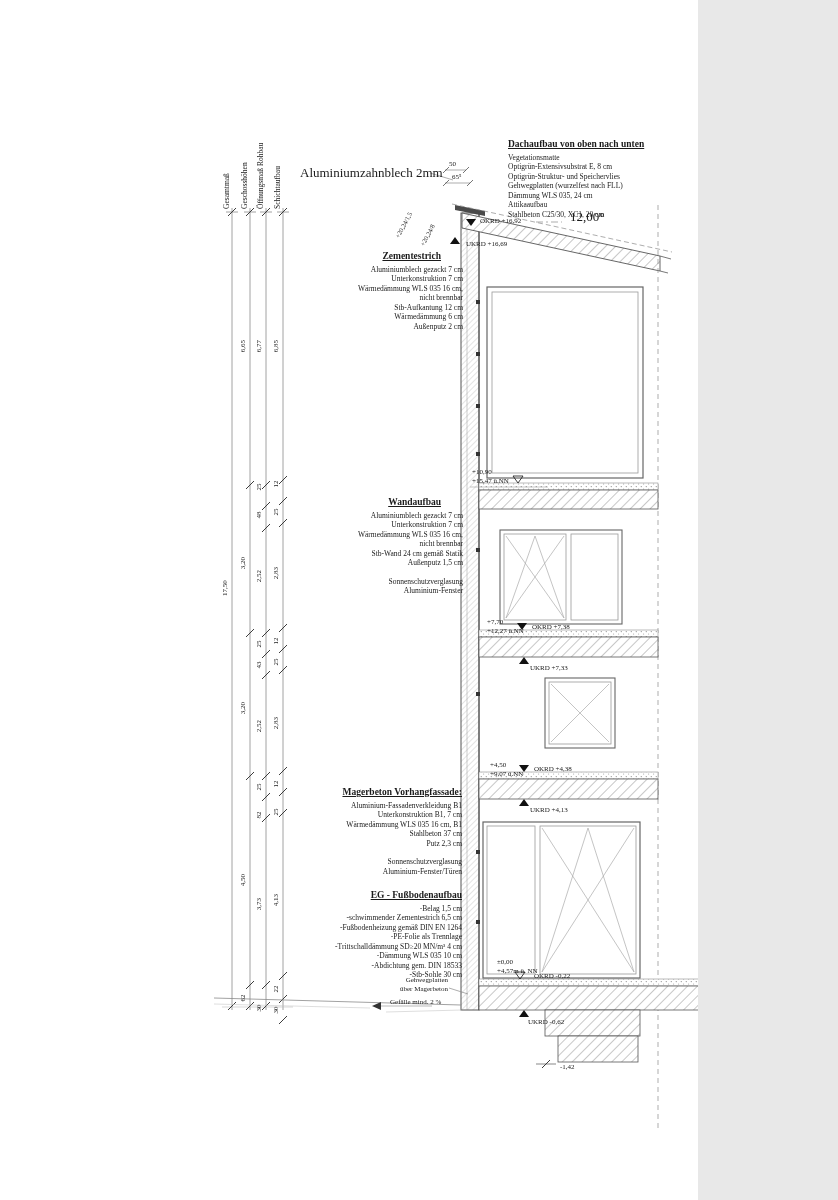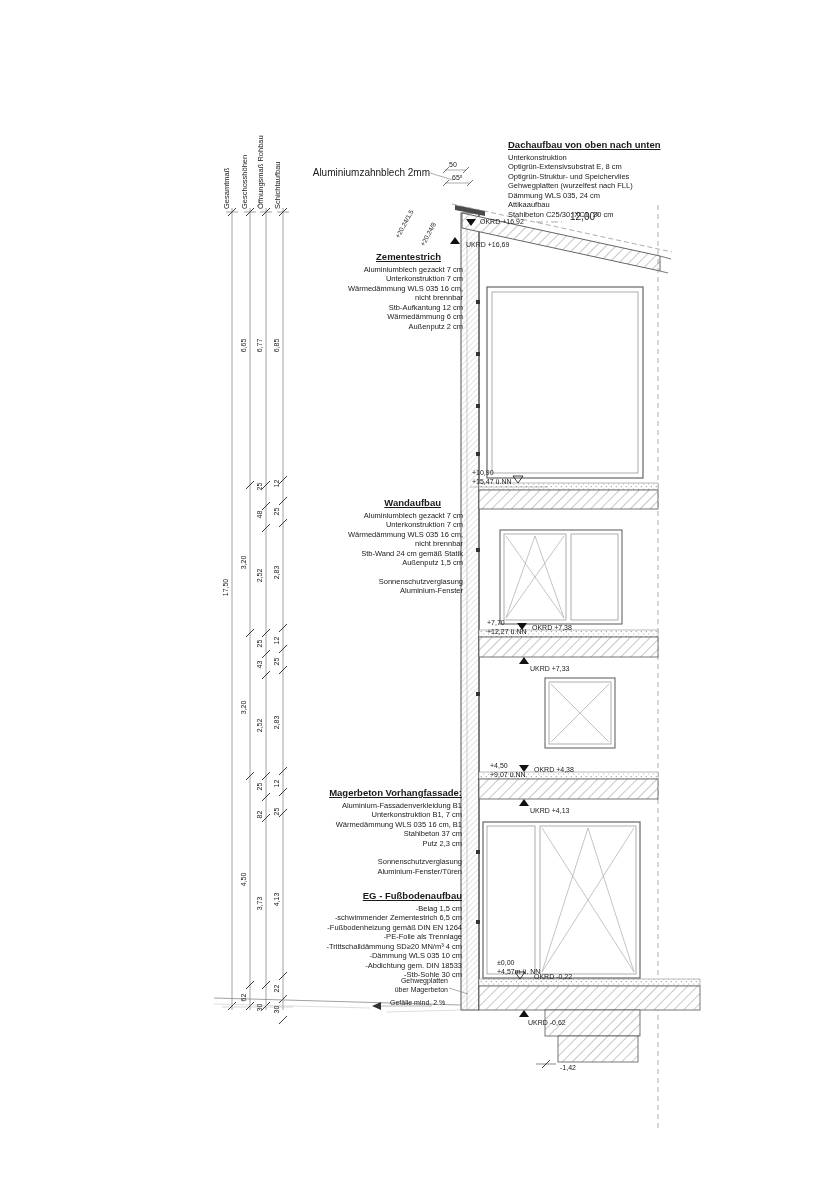--- a/index.html
+++ b/index.html
@@ -1,19 +1,19 @@
 <!DOCTYPE html>
 <html><head>
 <meta charset="utf-8">
 <style>
   html,body{margin:0;padding:0;background:#e8e8e8;}
-  #sheet{position:relative;width:838px;height:1200px;background:#ffffff;overflow:hidden;
-         font-family:Liberation Sans, sans-serif;color:#222;}
+  #sheet{position:relative;width:698px;height:1200px;background:#ffffff;overflow:hidden;
+         font-family:Liberation Serif, serif;color:#222;}
   svg{position:absolute;left:0;top:0;}
-  .t{position:absolute;font-size:10px;line-height:9px;white-space:nowrap;color:#1a1a1a;}
+  .t{position:absolute;font-size:13px;line-height:9px;white-space:nowrap;color:#1a1a1a;}
   .blk{position:absolute;text-align:right;font-size:7.5px;line-height:9.5px;color:#1a1a1a;}
   .blk-l{position:absolute;text-align:left;font-size:7.5px;line-height:9.5px;color:#1a1a1a;}
   .bt{font-weight:bold;text-decoration:underline;font-size:9.5px;margin-bottom:3px;}
   .off{margin-right:22px;}
   .sp{height:9px;}
   .dim{position:absolute;width:36px;text-align:center;font-size:7px;color:#1a1a1a;
        transform:rotate(-90deg);white-space:nowrap;}
   .vlab{position:absolute;font-size:7.5px;white-space:nowrap;color:#1a1a1a;
         transform:rotate(-90deg);transform-origin:left bottom;}
   .rot60{position:absolute;font-size:6.5px;white-space:nowrap;color:#1a1a1a;
@@ -197,21 +197,21 @@
     </g>
   </svg>
 
   <div class="vlab" style="left:231px;top:200px;">Gesamtmaß</div>
   <div class="vlab" style="left:249px;top:200px;">Geschosshöhen</div>
   <div class="vlab" style="left:265px;top:200px;">Öffnungsmaß Rohbau</div>
   <div class="vlab" style="left:282px;top:200px;">Schichtaufbau</div>
 
   <div class="blk-l" style="left:508px;top:140px;width:200px;">
     <div class="bt">Dachaufbau von oben nach unten</div>
-    <div>Unterkonstruktion</div>
+    <div>Vegetationsmatte</div>
     <div>Optigrün-Extensivsubstrat E, 8 cm</div>
     <div>Optigrün-Struktur- und Speichervlies</div>
     <div>Gehwegplatten (wurzelfest nach FLL)</div>
     <div>Dämmung WLS 035, 24 cm</div>
     <div>Attikaaufbau</div>
     <div>Stahlbeton C25/30, XC1, 20 cm</div>
   </div>
 
   <div class="blk" style="left:310px;top:252px;width:153px;">
     <div class="bt off">Zementestrich</div>

